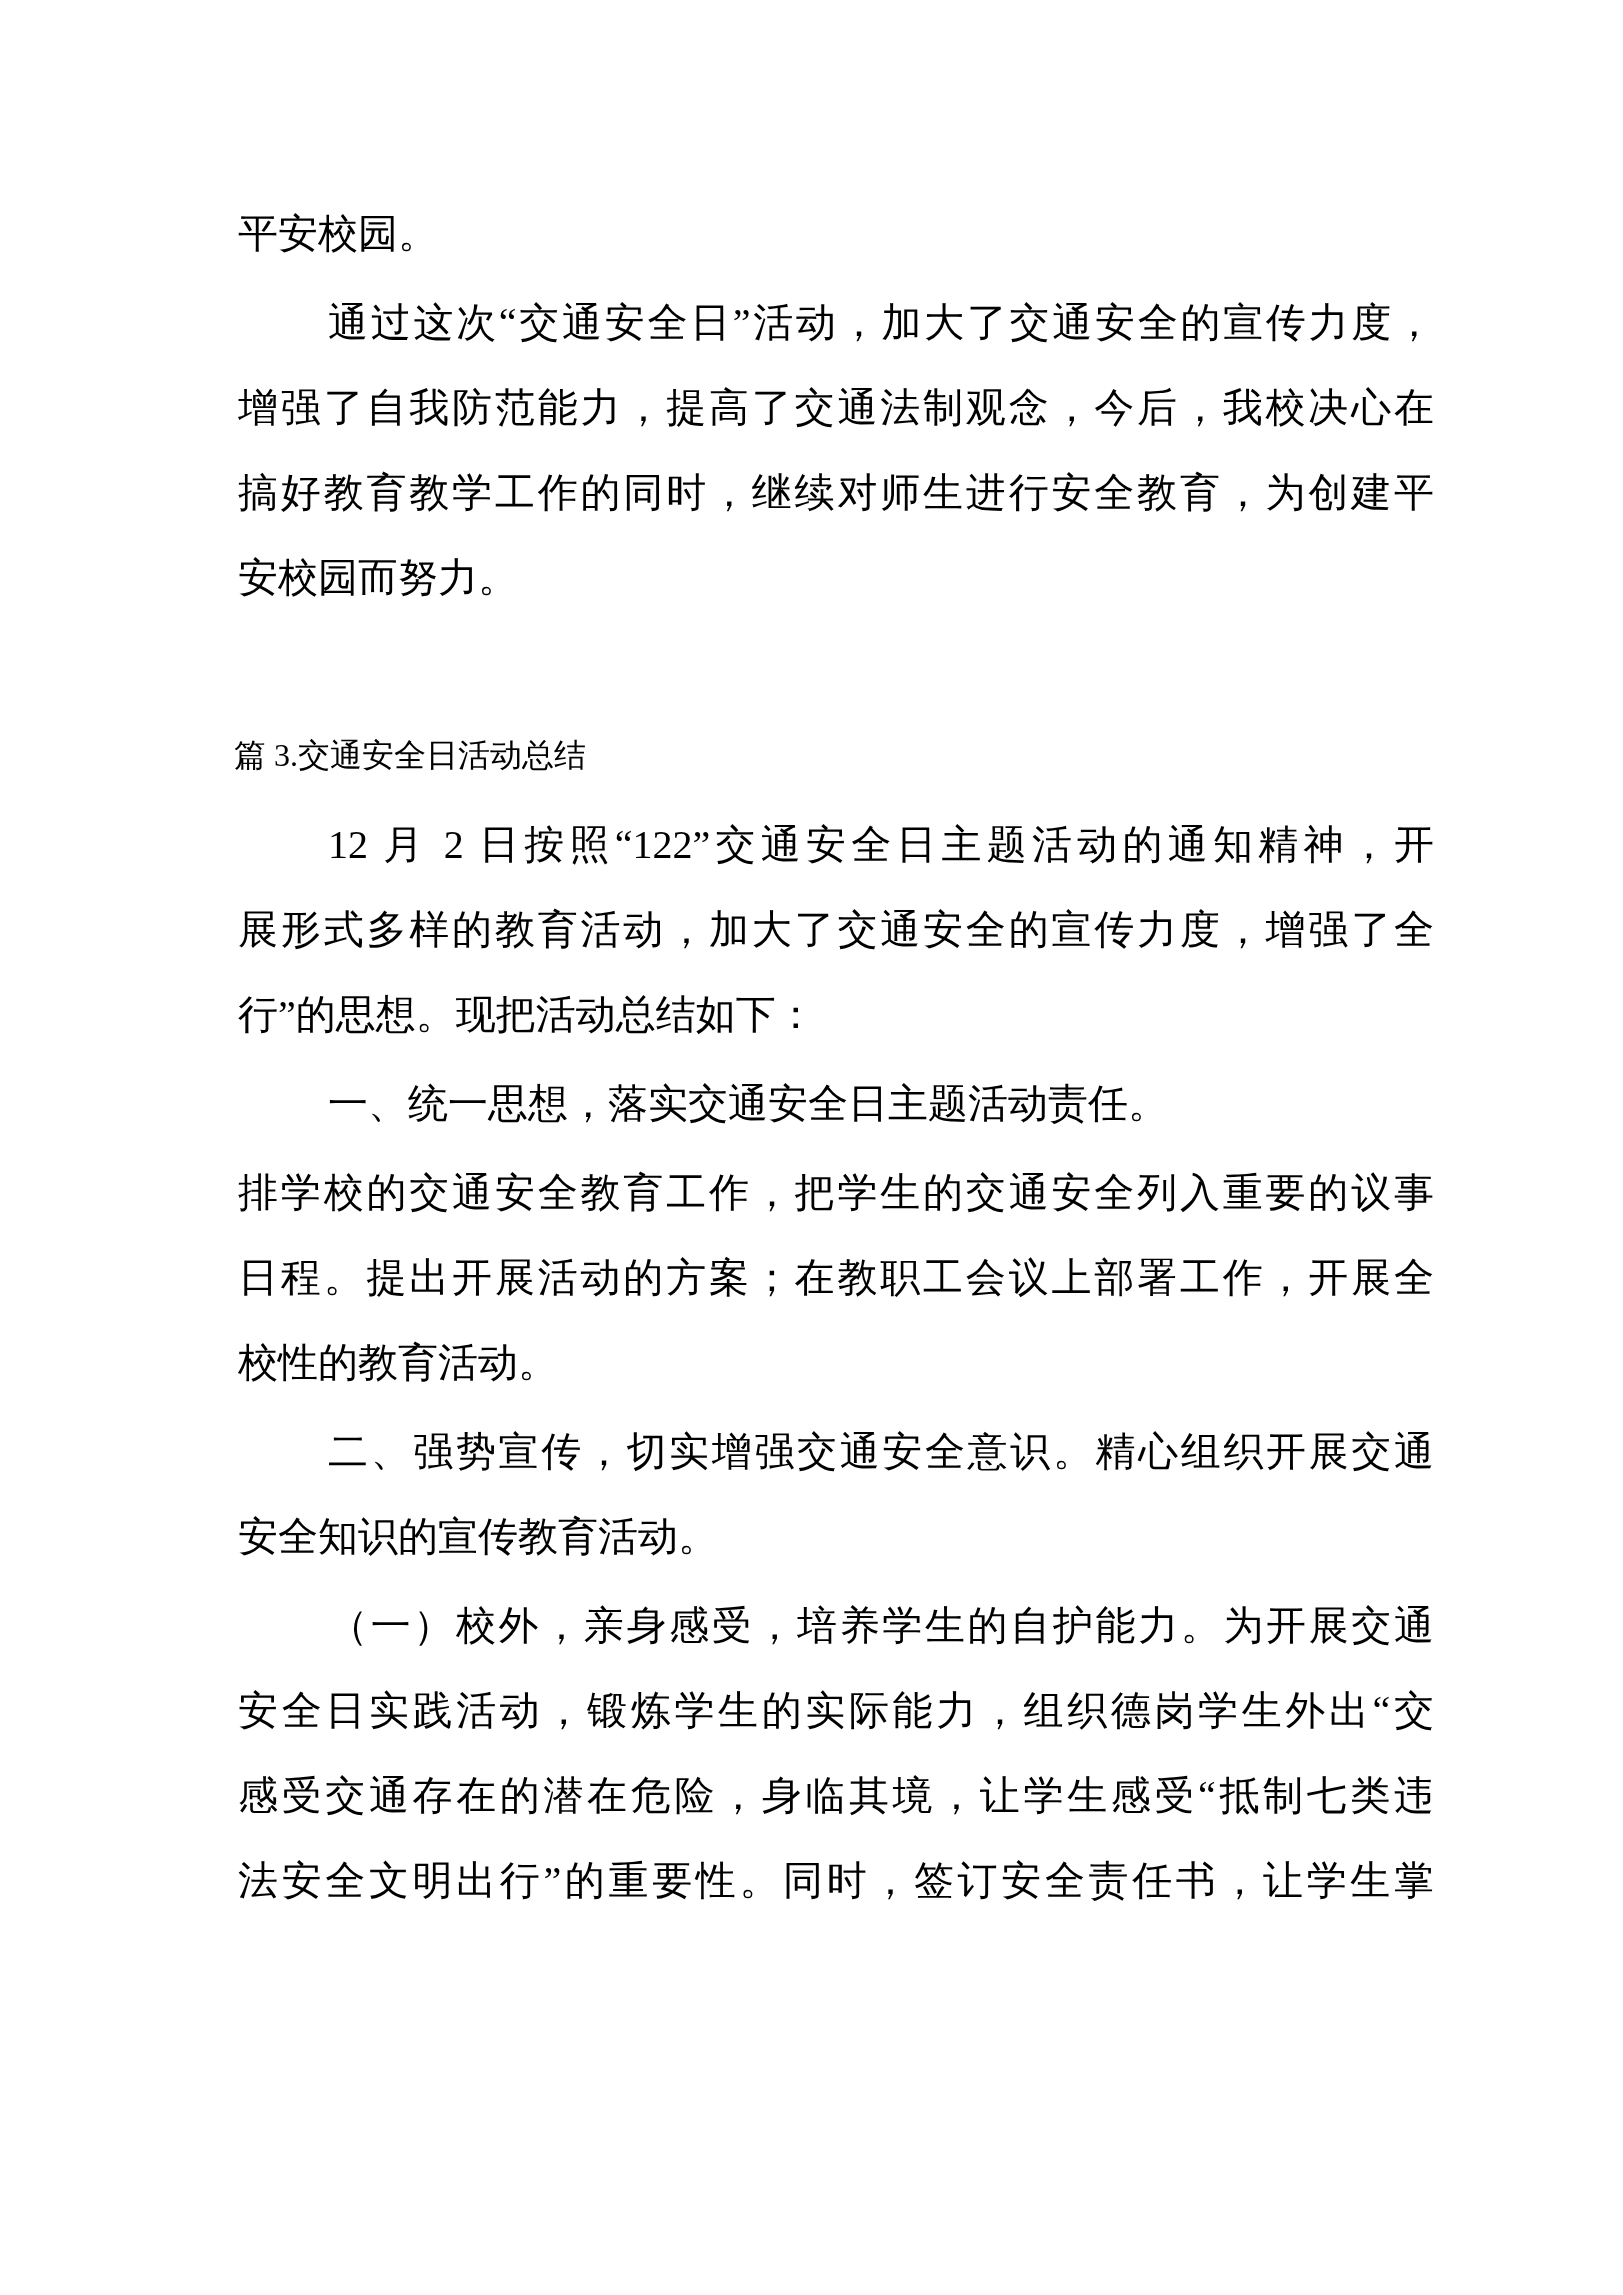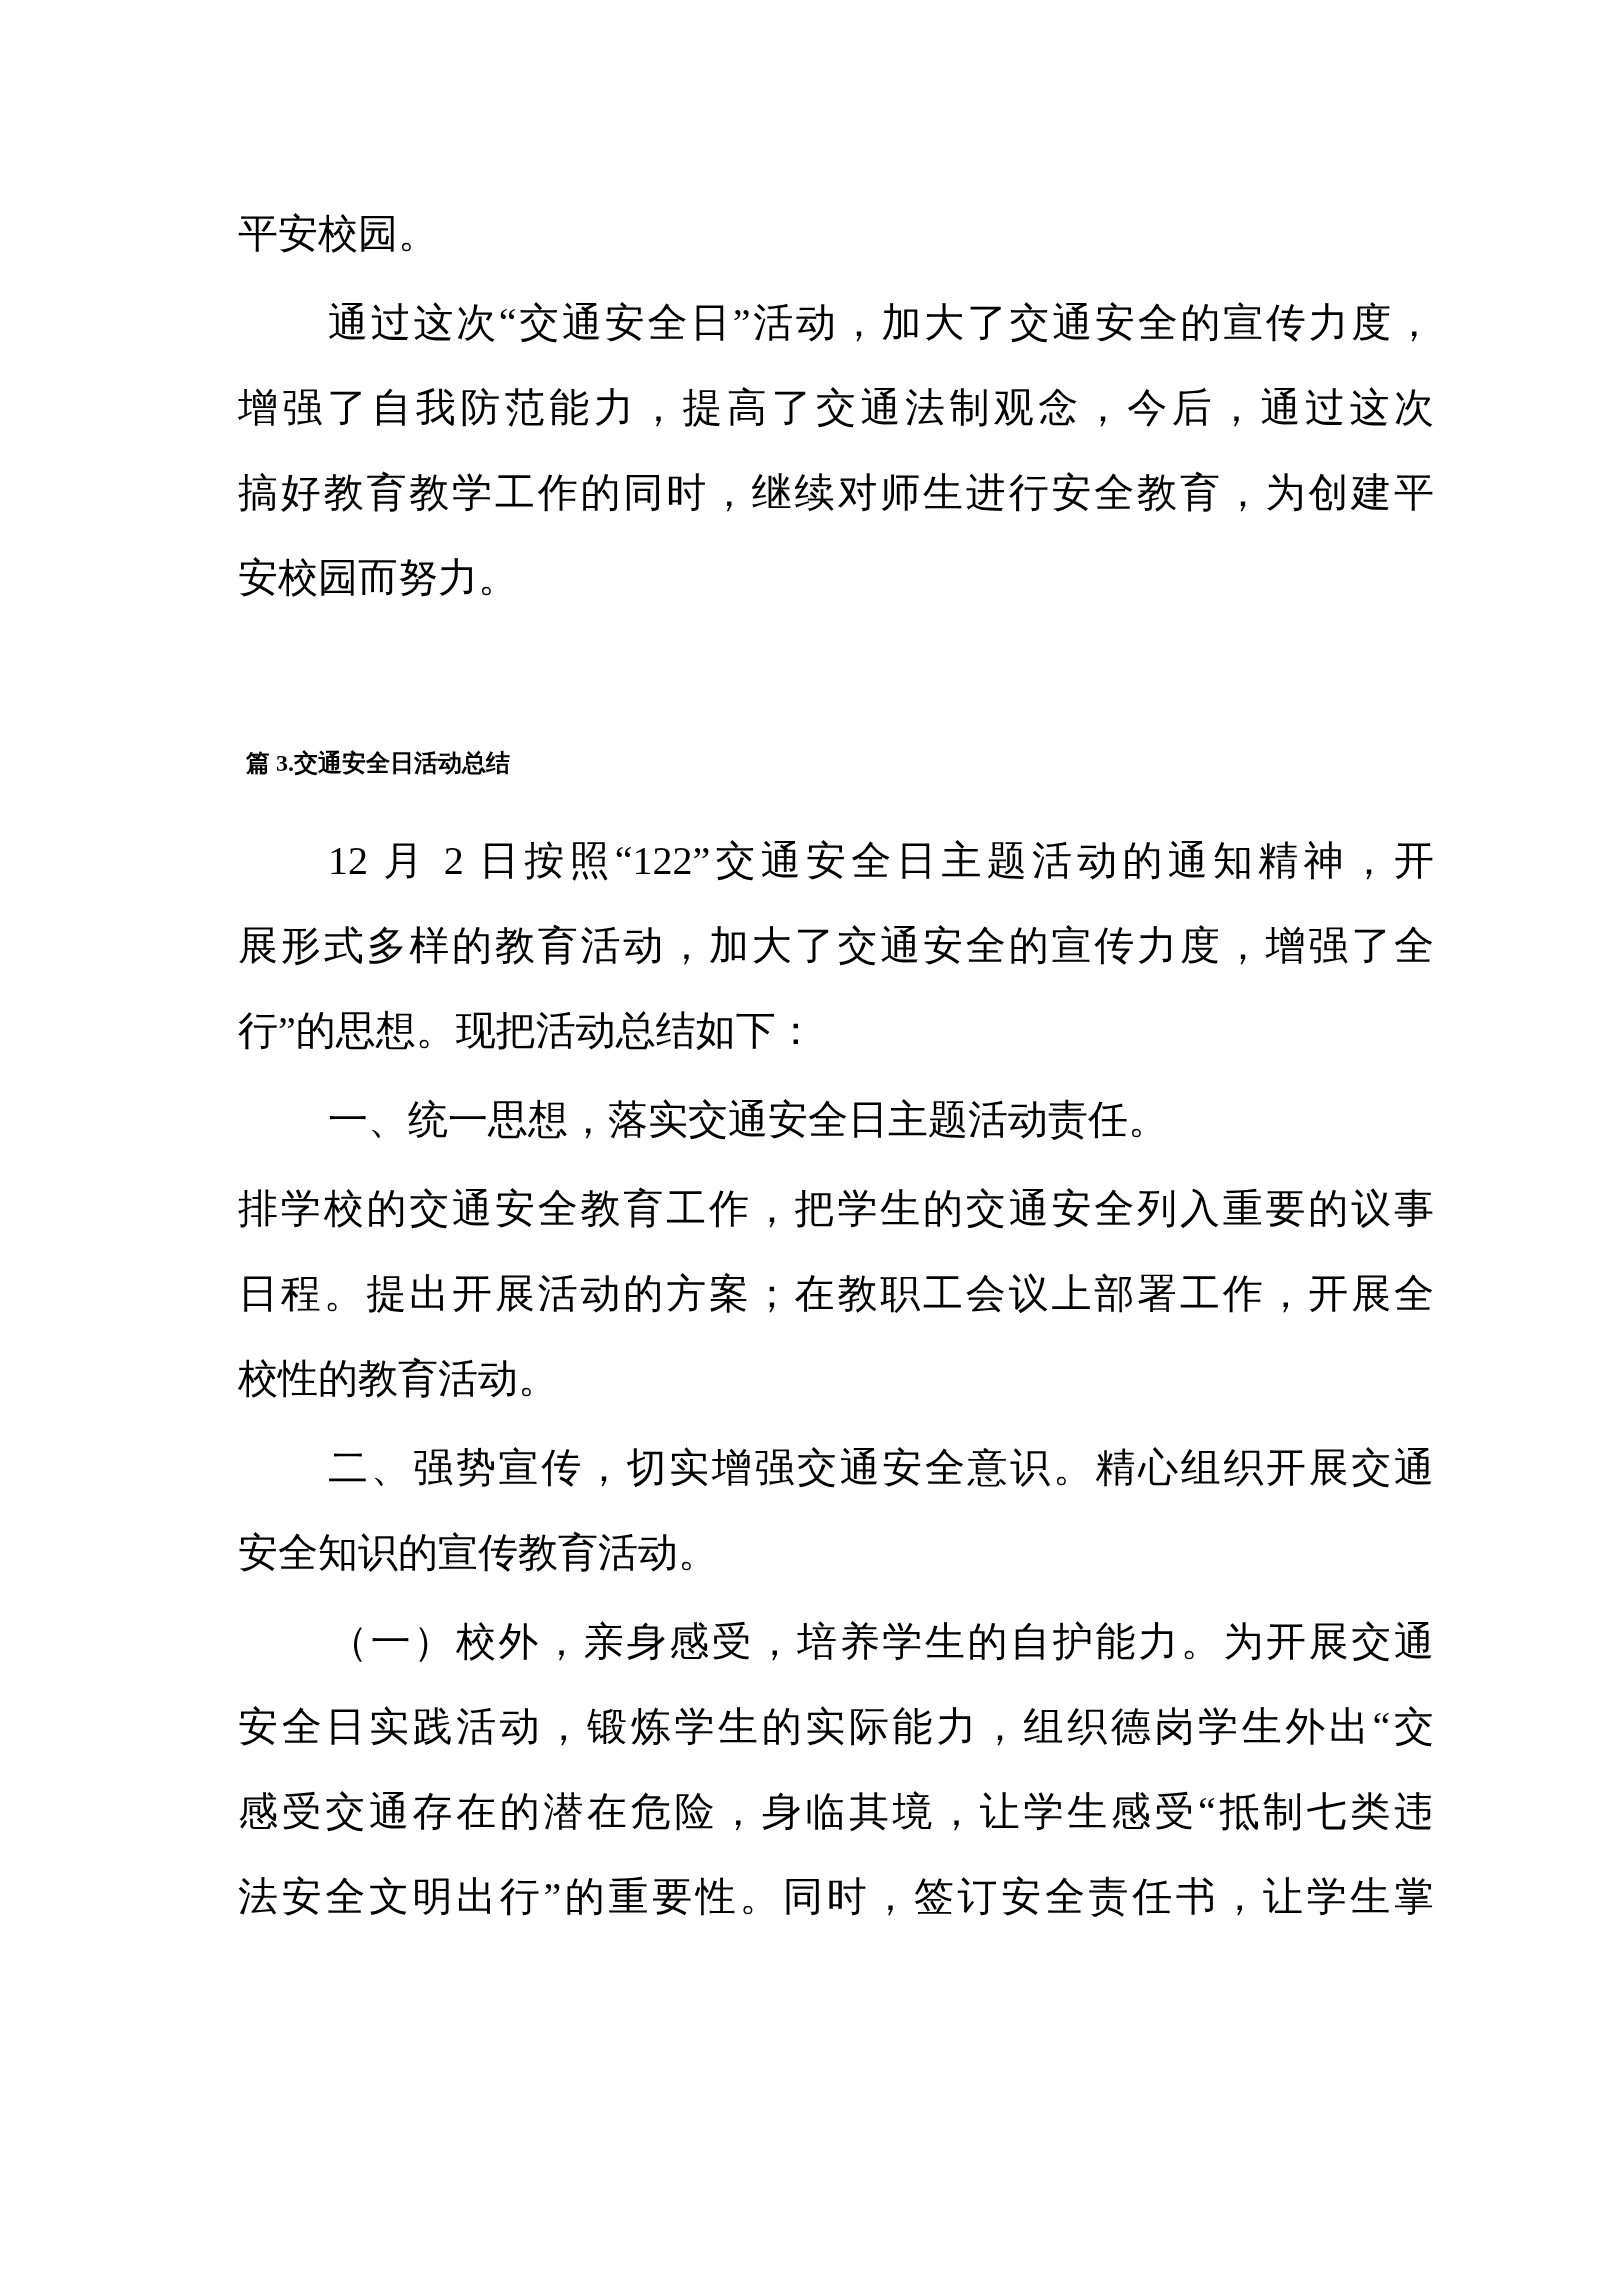--- a/index.html
+++ b/index.html
@@ -14,42 +14,42 @@
   }
   .doc {
     position: absolute;
     left: 234px;
     top: 187px;
     width: 1204px;
     font-size: 40px;
     line-height: 85px;
   }
   .block { margin: 4px; padding: 0; }
-  h2.block { font-size: 24px; font-weight: bold; margin: 12px; }
+  h2.block { font-size: 32px; font-weight: normal; margin: 0; }
   .line {
     height: 85px;
     overflow: hidden;
     text-align: left;
   }
   .line.full {
     text-align: justify;
     text-align-last: justify;
   }
   .line.indent { padding-left: 90px; }
 </style>
 </head>
 <body>
 
 <div class="doc">
     <div class="block paragraph">
       <div class="line">平安校园。</div>
     </div>
     <div class="block paragraph">
       <div class="line indent full">通过这次“交通安全日”活动，加大了交通安全的宣传力度，</div>
-      <div class="line full">增强了自我防范能力，提高了交通法制观念，今后，通过这次</div>
+      <div class="line full">增强了自我防范能力，提高了交通法制观念，今后，我校决心在</div>
       <div class="line full">搞好教育教学工作的同时，继续对师生进行安全教育，为创建平</div>
       <div class="line">安校园而努力。</div>
     </div>
     <div class="block spacer">
       <div class="line"></div>
     </div>
     <h2 class="block heading">
       <div class="line">篇 3.交通安全日活动总结</div>
     </h2>
     <div class="block paragraph">

